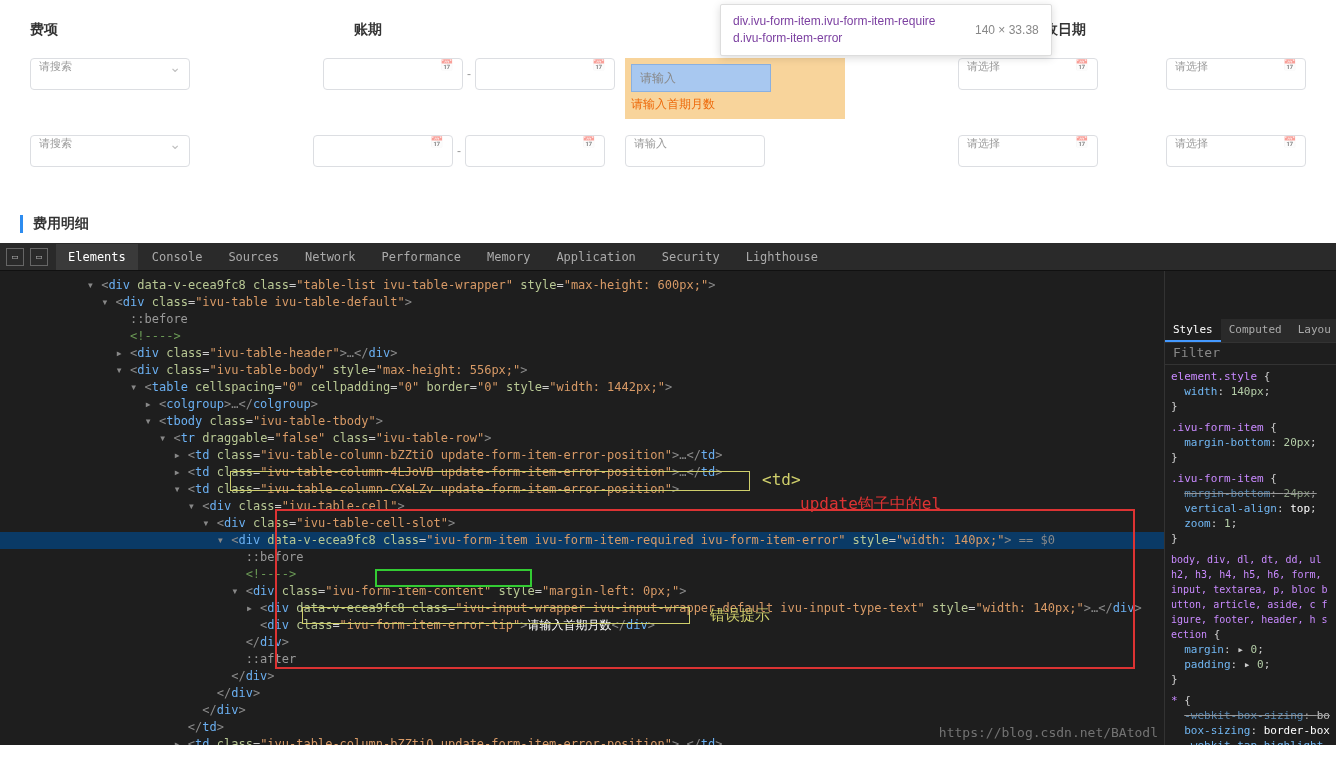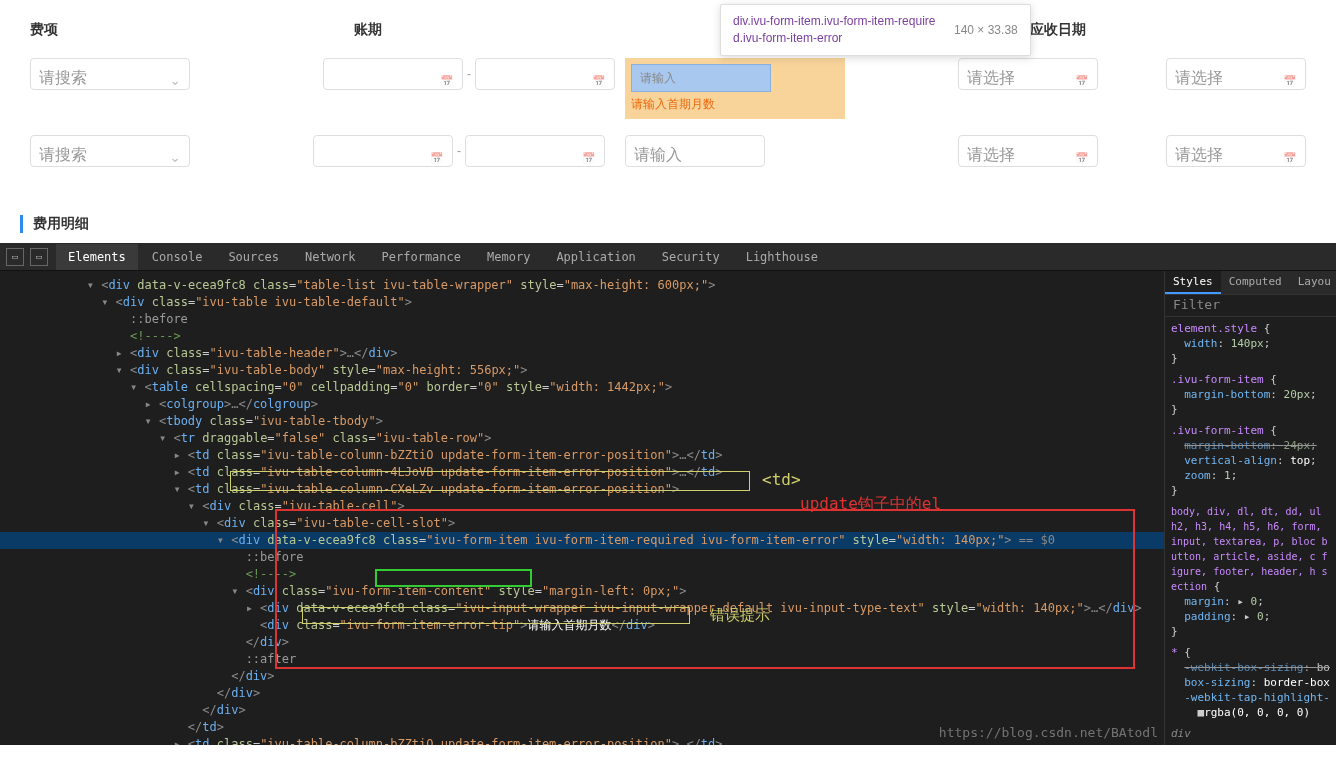--- a/index.html
+++ b/index.html
@@ -6,49 +6,49 @@
 body { font-family: -apple-system, "Segoe UI", Arial, sans-serif; font-size: 12px; background: #fff; }
 
 
 .form-area { background: #fff; padding: 10px 20px 20px; }
 .form-header { display: flex; height: 40px; align-items: center; position: relative; }
 .col { flex: 1; padding: 0 10px; }
 .th { font-weight: 700; color: #333; font-size: 14px; }
 .form-row { display: flex; padding: 8px 0; }
 .date-pair { display: flex; align-items: center; gap: 4px; }
 .date-pair .sep { color: #999; }
-.input, .select, .datepick { width: 100%; height: 32px; border: 1px solid #dcdee2; border-radius: 4px; padding: 0 8px; background: #fff; color: #999; display: flex; align-items: flex-end; justify-content: space-between; font-size: 16px; }
+.input, .select, .datepick { width: 100%; height: 32px; border: 1px solid #dcdee2; border-radius: 4px; padding: 0 8px; background: #fff; color: #999; display: flex; align-items: flex-start; justify-content: space-between; font-size: 11px; }
 .datepick { width: 140px; }
 .input.small { width: 140px; }
 .icon-cal::after { content: "📅"; font-size: 11px; opacity: .5; }
 .icon-down::after { content: "⌄"; font-size: 14px; opacity: .6; }
 .select.wide { width: 160px; }
 .highlighted-cell { background: #f8d49b; padding: 6px; position: relative; width: 220px; }
 .highlighted-input { background: #a8c8f0; border: 1px solid #8ab0e0; width: 140px; height: 28px; padding: 0 8px; color: #888; display: flex; align-items: center; font-size: 12px; }
 .err-tip { color: #ed6a0c; font-size: 12px; margin-top: 4px; }
 
 
-.tooltip { position: absolute; top: -6px; left: 700px; background: #fff; border: 1px solid #ddd; box-shadow: 0 2px 8px rgba(0,0,0,.15); padding: 8px 12px; font-size: 12px; color: #333; border-radius: 2px; display: flex; align-items: center; gap: 11px; white-space: nowrap; z-index: 10; }
+.tooltip { position: absolute; top: -6px; left: 700px; background: #fff; border: 1px solid #ddd; box-shadow: 0 2px 8px rgba(0,0,0,.15); padding: 8px 12px; font-size: 12px; color: #333; border-radius: 2px; display: flex; align-items: center; gap: 32px; white-space: nowrap; z-index: 10; }
 .tooltip .sel { color: #7b3fa0; font-weight: 500; line-height: 1.4; }
 .tooltip .dim { color: #888; }
 
 
 .section-title { border-left: 3px solid #2d8cf0; padding-left: 10px; margin: 20px 20px 10px; font-size: 14px; font-weight: 600; color: #333; }
 
 
 .devtools { background: #1e1e1e; color: #ccc; font-family: Menlo, Consolas, monospace; font-size: 12px; height: 502px; display: flex; flex-direction: column; }
 .dt-tabs { background: #2a2a2a; display: flex; align-items: center; height: 28px; padding: 0 6px; gap: 2px; border-bottom: 1px solid #111; }
 .dt-tab { padding: 6px 12px; color: #aaa; cursor: pointer; font-size: 12px; }
 .dt-tab.active { color: #fff; background: #3a3a3a; }
 .dt-icons { display: flex; gap: 6px; margin-right: 6px; }
 .dt-icons span { width: 18px; height: 18px; border: 1px solid #666; display: flex; align-items: center; justify-content: center; font-size: 10px; color: #aaa; }
 .dt-body { flex: 1; display: flex; overflow: hidden; }
 .dom-panel { flex: 1; overflow: auto; padding: 6px 0; line-height: 17px; position: relative; }
 .styles-panel { width: 172px; background: #1e1e1e; border-left: 1px solid #333; overflow: hidden; }
-.styles-tabs { display: flex; border-bottom: 1px solid #333; background: #2a2a2a; height: 24px; }
+.styles-tabs { display: flex; border-bottom: 1px solid #333; background: #2a2a2a; height: 24px; margin-top: 48px; }
 .styles-tab { padding: 4px 8px; font-size: 11px; color: #aaa; }
 .styles-tab.active { background: #1e1e1e; color: #fff; border-bottom: 2px solid #49f; }
 .styles-body { padding: 4px 6px; font-size: 11px; line-height: 15px; }
 .styles-body .sel { color: #c98aff; }
 .styles-body .prop { color: #71b7f3; }
 .styles-body .val { color: #fff; }
 .styles-body .num { color: #b5cea8; }
 .styles-body .block { margin-bottom: 6px; }
 .styles-body .strike { text-decoration: line-through; opacity: .7; }
 .filter-box { height: 22px; border-bottom: 1px solid #333; padding: 2px 8px; color: #888; font-size: 13px; }

